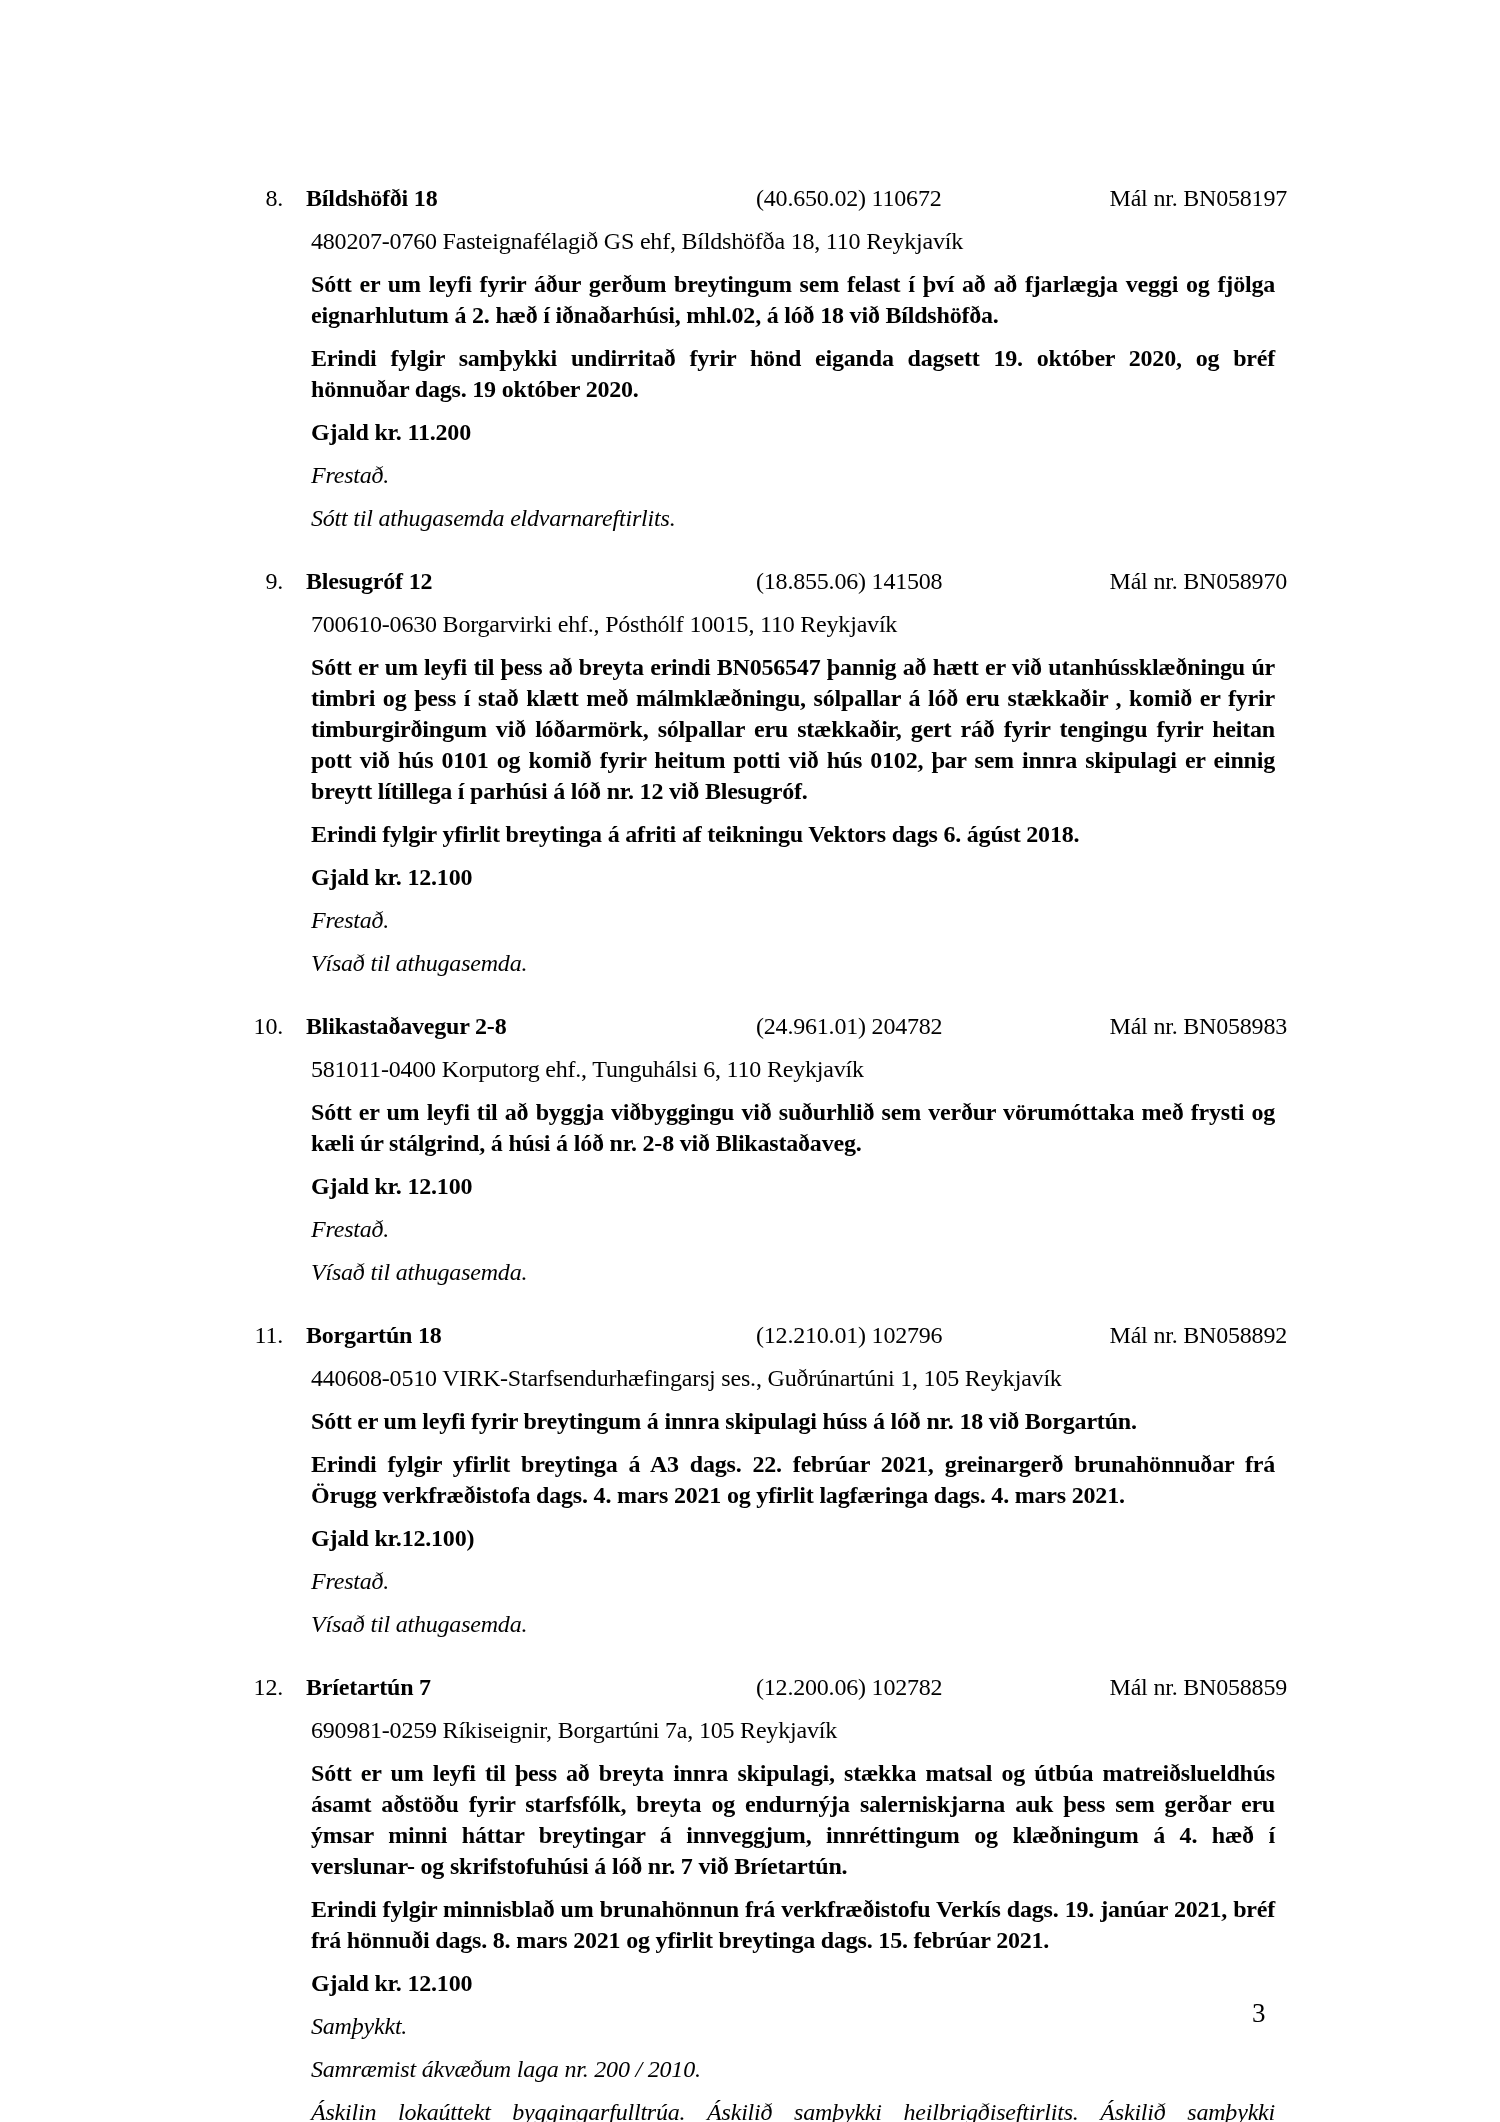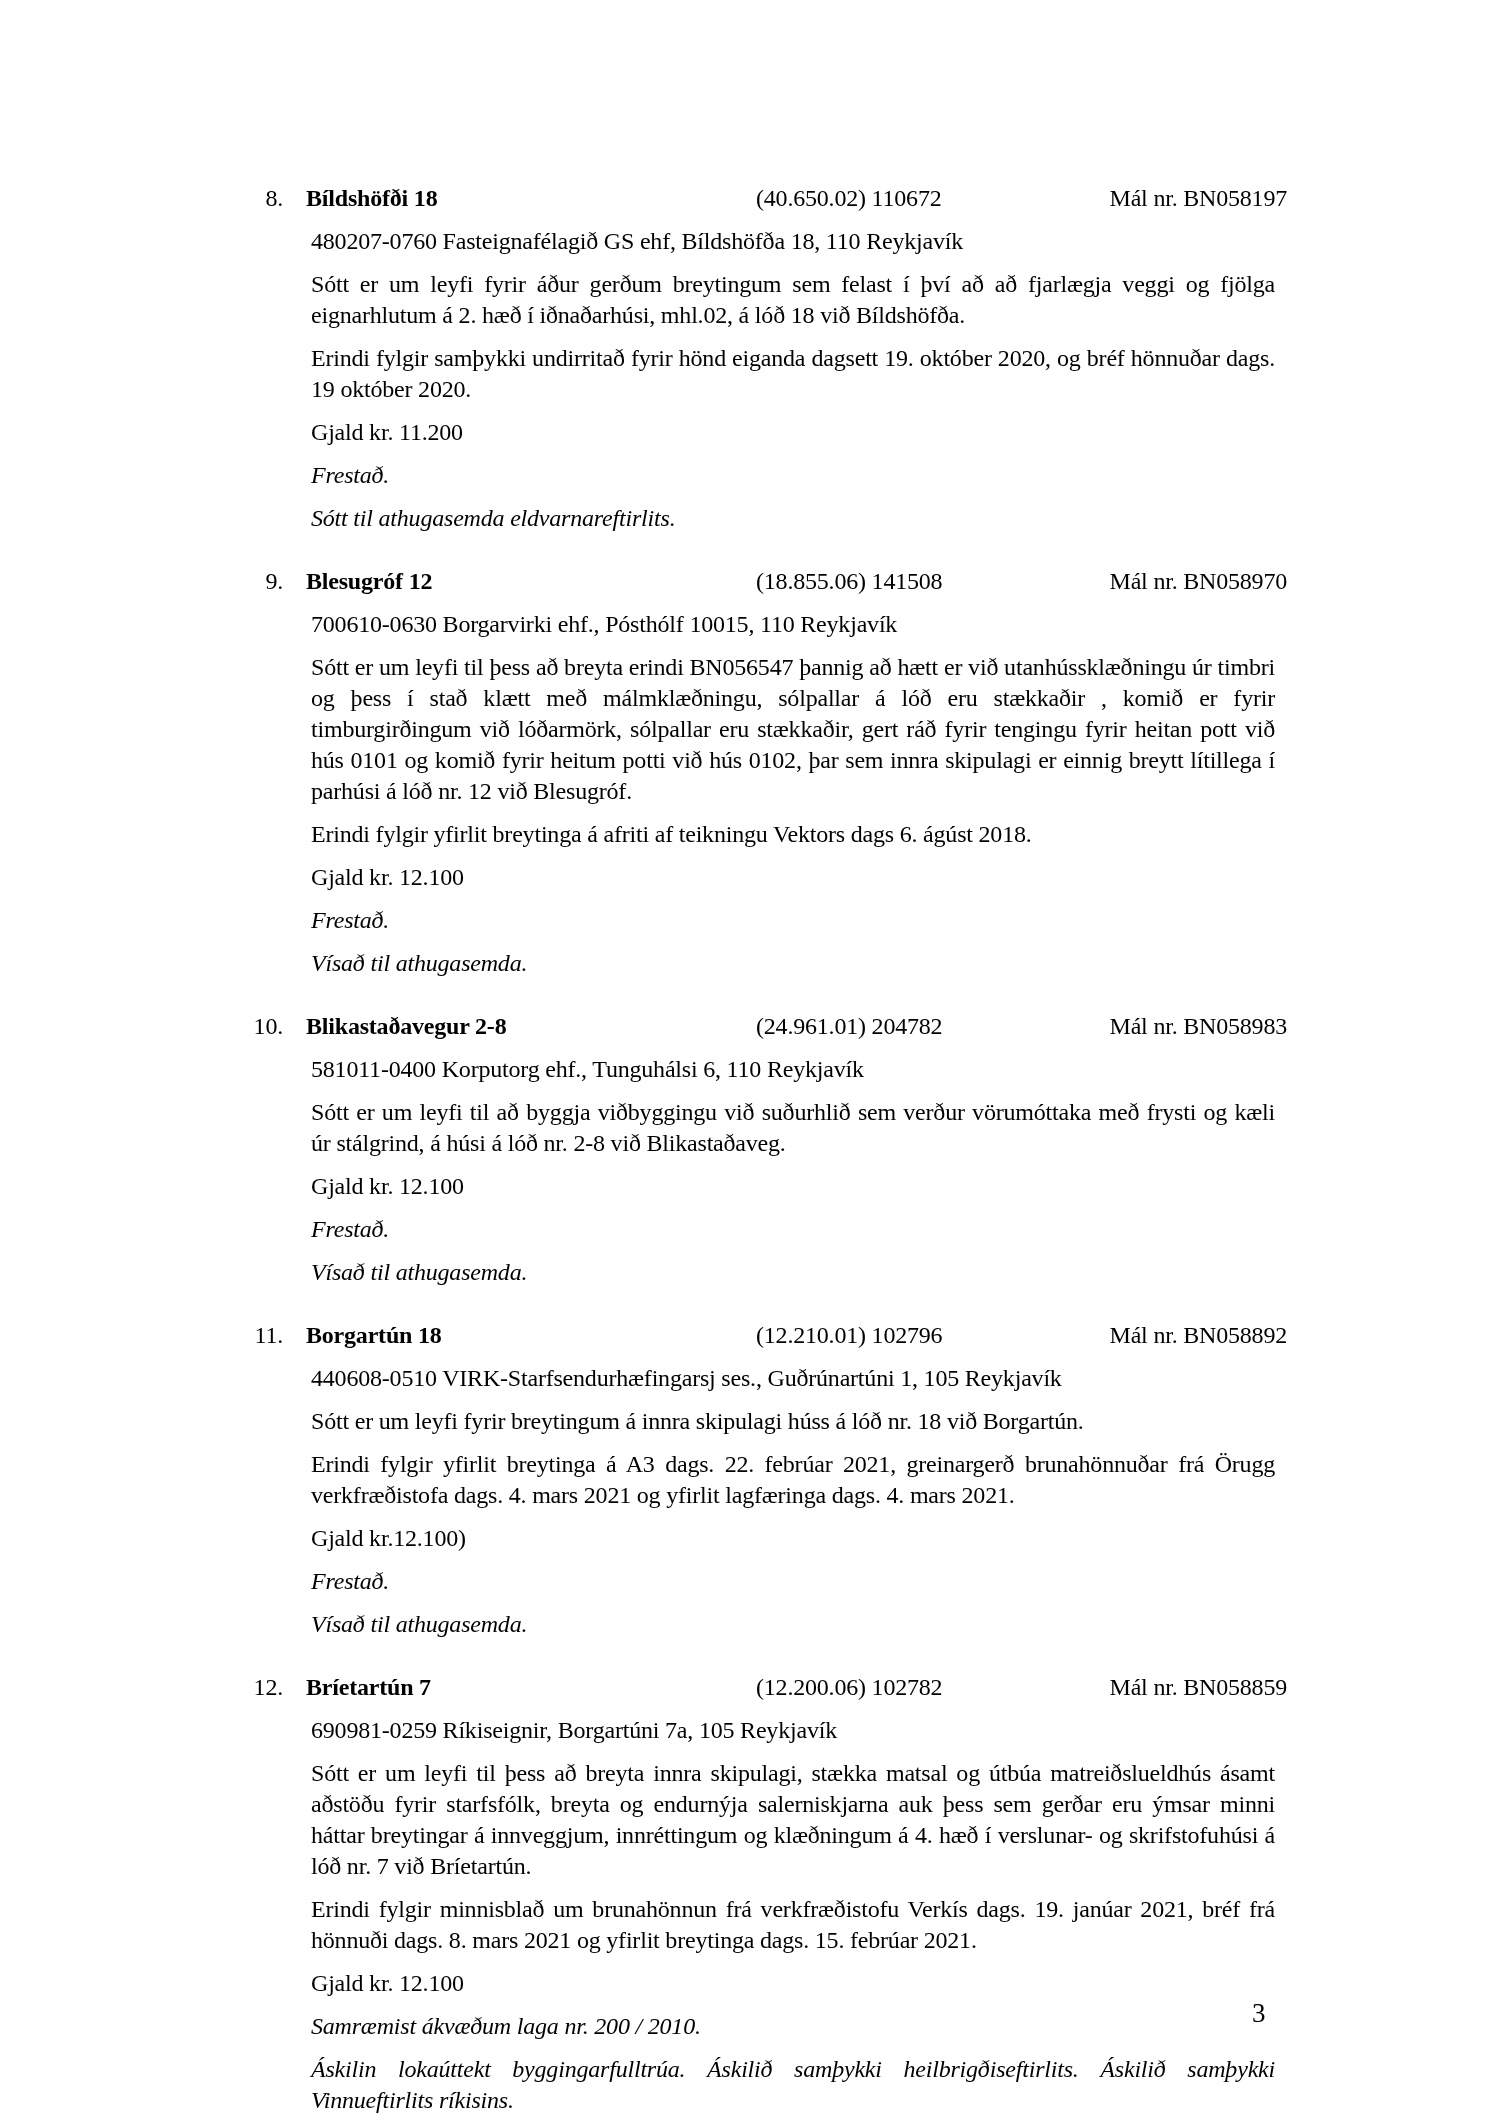--- a/index.html
+++ b/index.html
@@ -36,21 +36,21 @@
     position: absolute; left: 516px; top: 0;
     white-space: nowrap;
   }
   .item-case {
     position: absolute; right: 0; top: 0;
     white-space: nowrap;
     text-align: right;
   }
   .item-body { margin-left: 59px; width: 988px; }
   .item-body p { margin: 12px; padding: 0; }
-  p.para { text-align: justify; text-align-last: left; }
+  p.para { text-align: justify; text-align-last: left; font-weight: bold; }
   p.address { text-align: left; }
   p.status { font-style: italic; text-align: justify; text-align-last: left; }
   .page-number {
     position: absolute;
     left: 1252px;
     top: 1998px;
     font-family: "Liberation Serif", serif;
     font-size: 27px;
     line-height: 31px;
   }
@@ -132,19 +132,20 @@
       <span class="item-number">12.</span>
       <span class="item-title">Bríetartún 7</span>
       <span class="item-ref">(12.200.06) 102782</span>
       <span class="item-case">Mál nr. BN058859</span>
     </div>
     <div class="item-body">
       <p class="address">690981-0259 Ríkiseignir, Borgartúni 7a, 105 Reykjavík</p>
     <p class="para">Sótt er um leyfi til þess að breyta innra skipulagi, stækka matsal og útbúa matreiðslueldhús ásamt aðstöðu fyrir starfsfólk, breyta og endurnýja salerniskjarna auk þess sem gerðar eru ýmsar minni háttar breytingar á innveggjum, innréttingum og klæðningum á 4. hæð í verslunar- og skrifstofuhúsi á lóð nr. 7 við Bríetartún.</p>
           <p class="para">Erindi fylgir minnisblað um brunahönnun frá verkfræðistofu Verkís dags. 19. janúar 2021, bréf frá hönnuði dags. 8. mars 2021 og yfirlit breytinga dags. 15. febrúar 2021.</p>
           <p class="para">Gjald kr. 12.100</p>
+          <p class="status">Samþykkt.</p>
           <p class="status">Samræmist ákvæðum laga nr. 200 / 2010.</p>
           <p class="status">Áskilin lokaúttekt byggingarfulltrúa. Áskilið samþykki heilbrigðiseftirlits. Áskilið samþykki Vinnueftirlits ríkisins.</p>
         </div>
   </section>
 </div>
   <div class="page-number">3</div>
 </div>
 
 </body></html>

